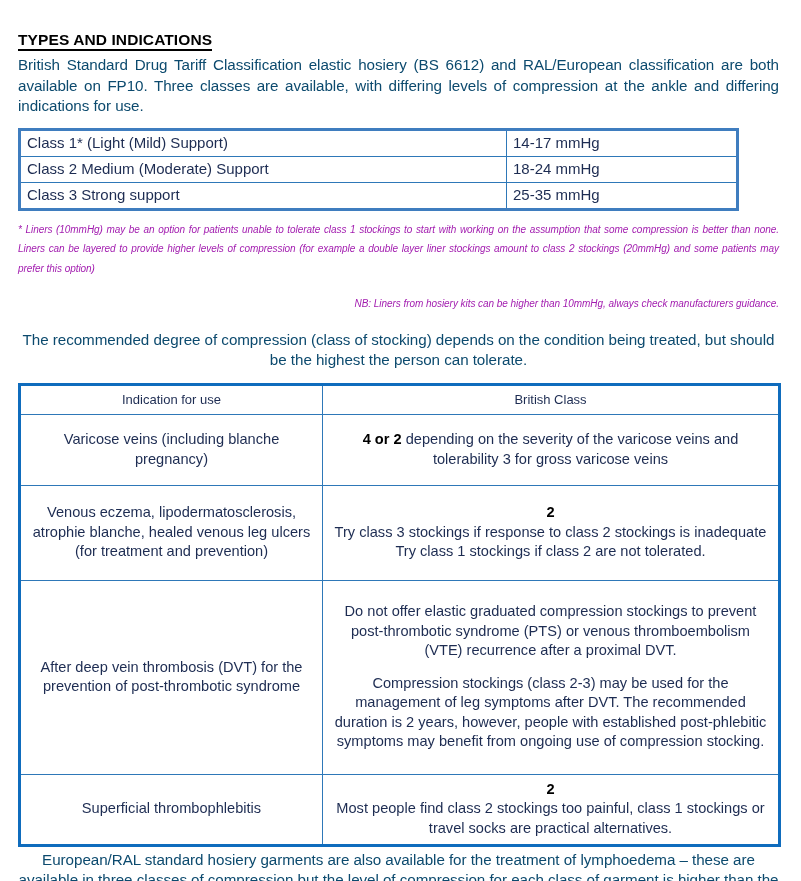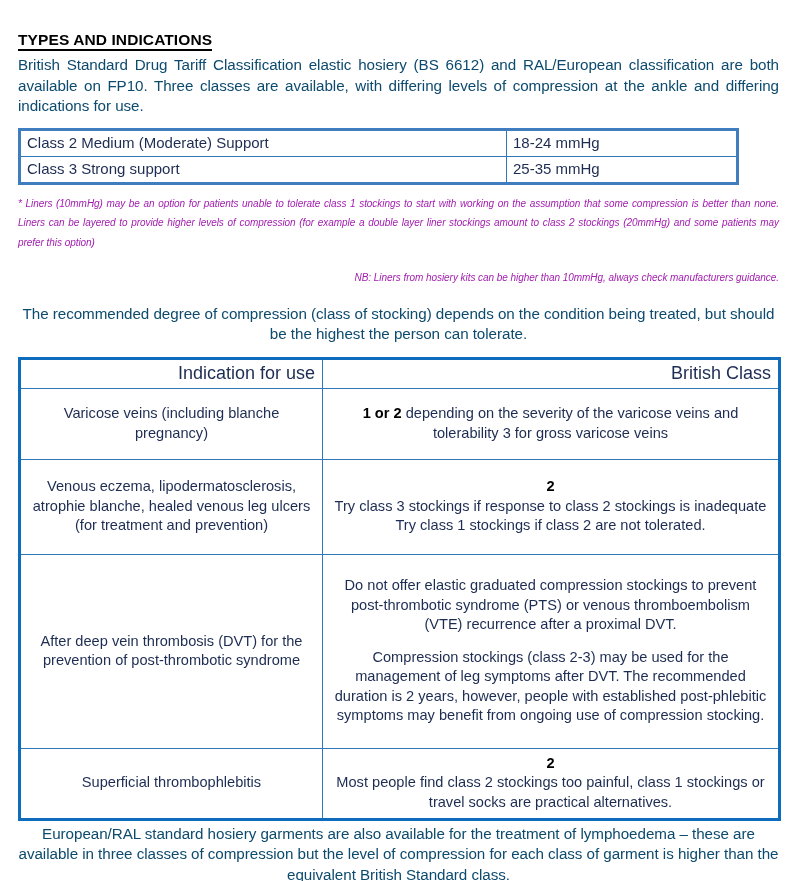--- a/index.html
+++ b/index.html
@@ -98,24 +98,23 @@
   .t2 th, .t2 td {
     border: 2px solid #0f6cbd;
     text-align: center;
     font-size: 14.6px;
     line-height: 19.5px;
     padding: 5px 7px;
   }
   .t2 th {
     font-weight: bold;
     color: #000000;
-    font-size: 18px;
+    font-size: 13px;
     height: 24px;
     padding: 2px 7px;
-    text-align: right;
   }
   .t2 td.lcell { padding: 6px 6px; }
   .t2 .strong-black { font-weight: bold; color: #000000; }
   .t2 .blankline { display: block; height: 13px; }
 
   .row-varicose td { height: 58px; }
   .row-eczema td { height: 82px; }
   .row-dvt td { height: 181px; }
   .row-thrombo td { height: 57px; }
 
@@ -134,20 +133,24 @@
 
   <p class="body">British Standard Drug Tariff Classification elastic hosiery (BS 6612) and RAL/European classification are both available on FP10. Three classes are available, with differing levels of compression at the ankle and differing indications for use.</p>
 
   <table class="doc-table t1">
     <colgroup>
         <col class="c1">
         <col class="c2">
       </colgroup>
     <tbody>
       <tr>
+        <td>Class 1* (Light (Mild) Support)</td>
+        <td>14-17 mmHg</td>
+      </tr>
+      <tr>
         <td>Class 2  Medium (Moderate) Support</td>
         <td>18-24 mmHg</td>
       </tr>
       <tr>
         <td>Class 3  Strong support</td>
         <td>25-35 mmHg</td>
       </tr>
     </tbody>
   </table>
 
@@ -164,21 +167,21 @@
       </colgroup>
     <tbody>
       <tr>
         <th>Indication for use</th>
         <th>British Class</th>
       </tr>
 
       <tr class="row-varicose">
         <td class="lcell">Varicose veins (including blanche pregnancy)</td>
         <td>
-          <span class="strong-black">1 or 2</span><span> depending on the severity of the varicose veins and tolerability</span>
+          <span class="strong-black">4 or 2</span><span> depending on the severity of the varicose veins and tolerability</span>
           <span>3 for gross varicose veins</span>
         </td>
       </tr>
 
       <tr class="row-eczema">
         <td class="lcell">Venous eczema, lipodermatosclerosis, atrophie blanche, healed venous leg ulcers (for treatment and prevention)</td>
         <td>
           <span class="strong-black">2</span><br>
           <span>Try class 3 stockings if response to class 2 stockings is inadequate</span>
           <span>Try class 1 stockings if class 2 are not tolerated.</span>

